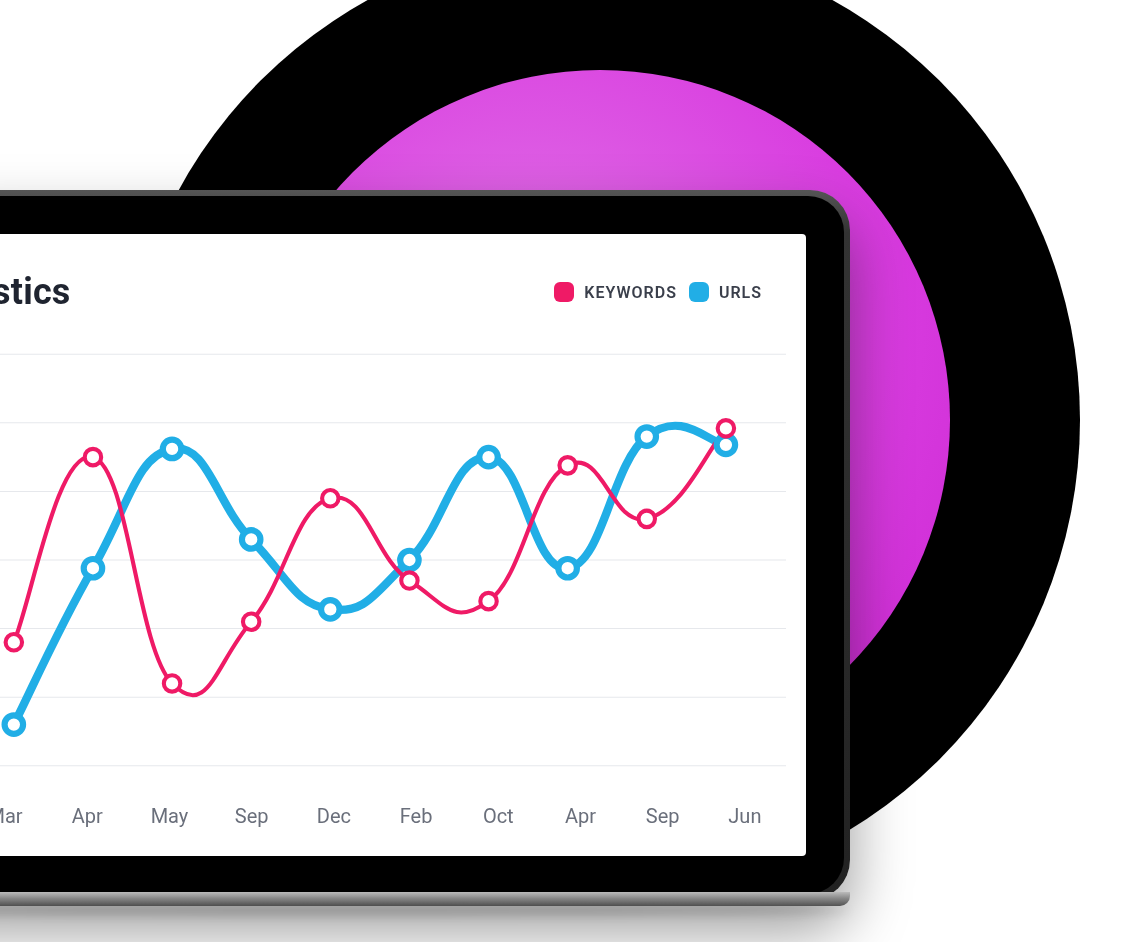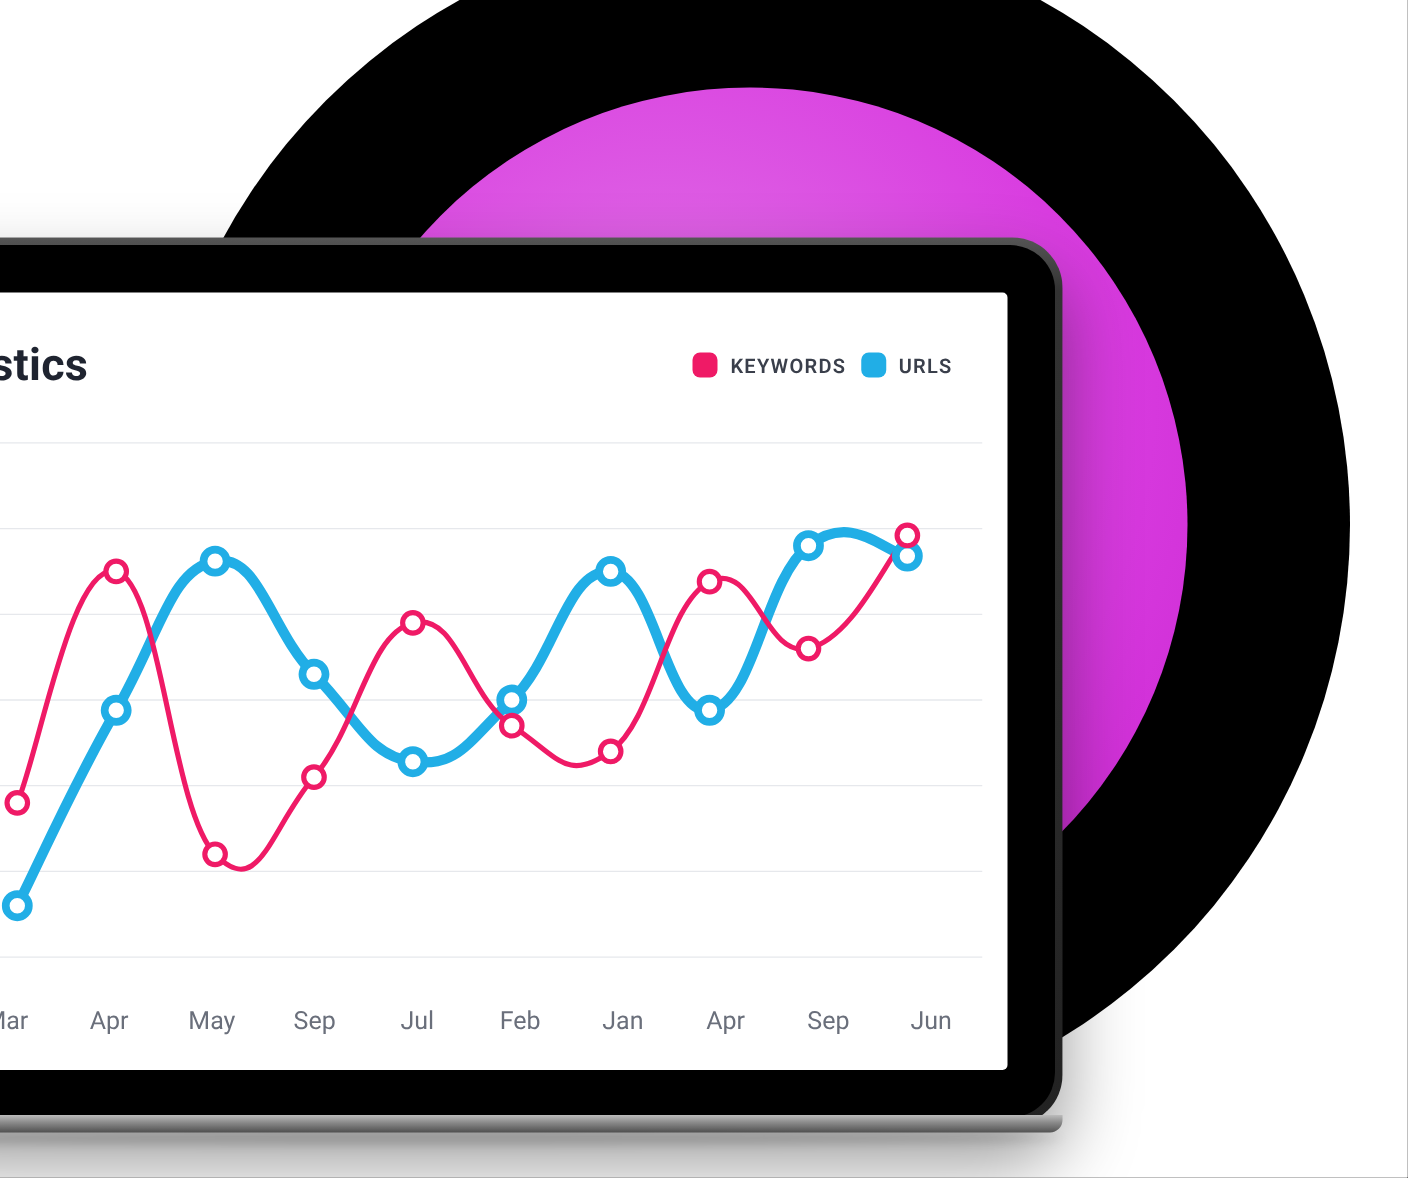--- a/index.html
+++ b/index.html
@@ -217,23 +217,23 @@
                   <circle cx="741.5" cy="82.00000000000001" r="8" class="pt-pink"></circle>
                 </g>
             </svg>
           </div>
 
           <div class="x-axis">
             <div class="x-tick">Mar</div>
             <div class="x-tick">Apr</div>
             <div class="x-tick">May</div>
             <div class="x-tick">Sep</div>
-            <div class="x-tick">Jul</div>
+            <div class="x-tick">Dec</div>
             <div class="x-tick">Feb</div>
-            <div class="x-tick">Jan</div>
+            <div class="x-tick">Oct</div>
             <div class="x-tick">Apr</div>
             <div class="x-tick">Sep</div>
             <div class="x-tick">Jun</div>
           </div>
         </div>
 
       </div>
     </div>
     <div class="laptop-base"></div>
   </div>

